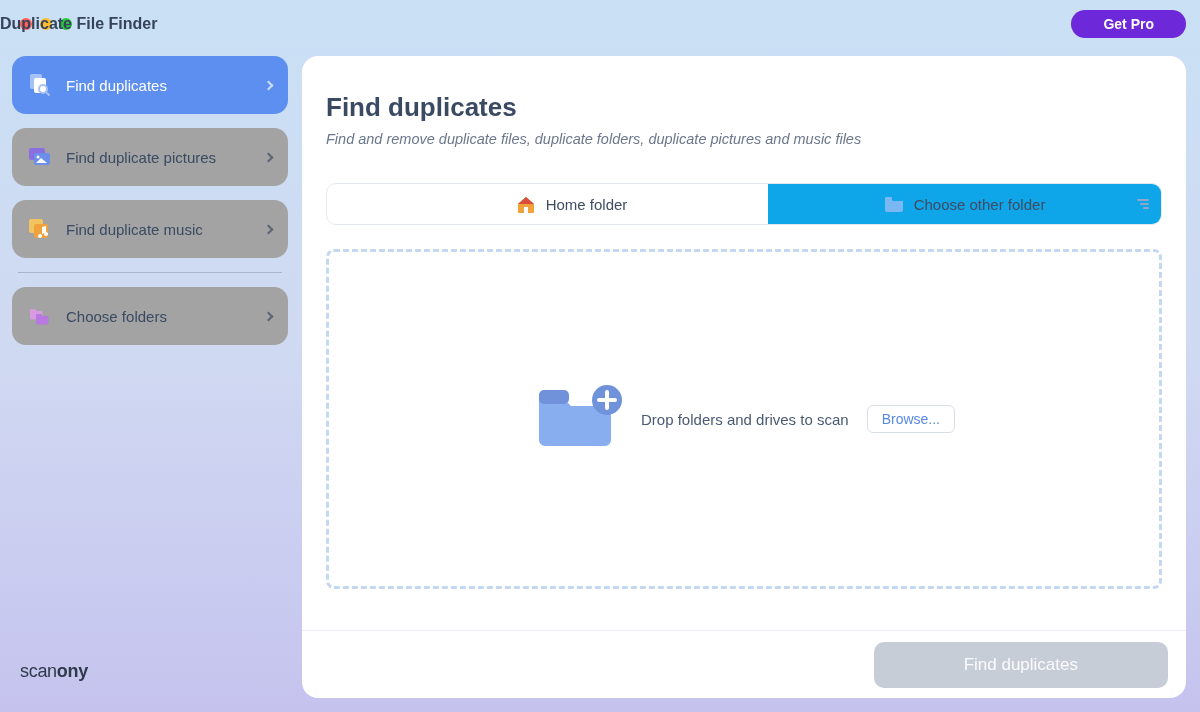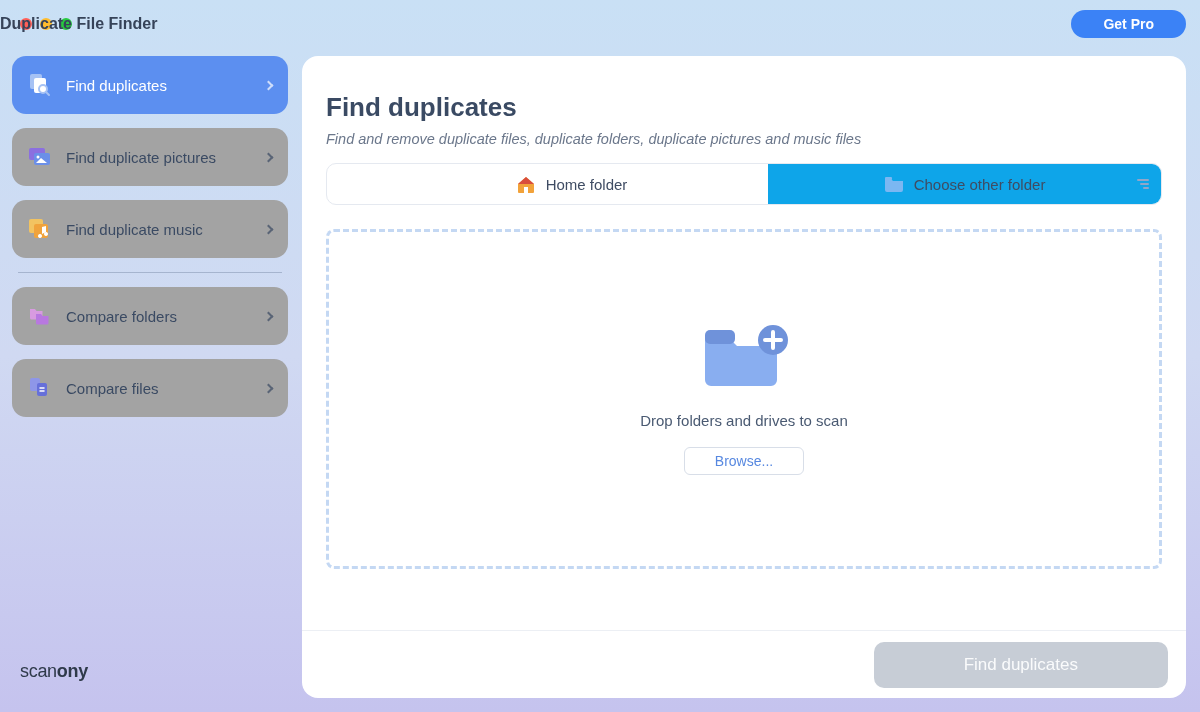--- a/index.html
+++ b/index.html
@@ -30,21 +30,21 @@
     }
     .tl-close { background: #ff5f57; }
     .tl-min   { background: #ffbd2e; }
     .tl-max   { background: #28c940; }
     .title {
       position: absolute; left: 0; right: 0; text-align: left;
       font-size: 16px; font-weight: 600; color: #364359; pointer-events: none;
     }
     .getpro {
       position: absolute; right: 14px; top: 10px;
-      background: #3b82f6; color: #fff; border: none;
+      background: #6d28d9; color: #fff; border: none;
       padding: 6px 32px; font-size: 14px; font-weight: 600;
       border-radius: 14px; cursor: pointer;
     }
 
     
     .layout { display: flex; height: calc(712px - 48px); }
 
     
     .sidebar {
       width: 300px;
@@ -109,21 +109,21 @@
     .page-title {
       font-size: 26px; font-weight: 600; color: #3a4a63;
     }
     .page-sub {
       margin-top: 8px; font-size: 14.5px; color: #6b778b; font-style: italic;
     }
 
     
     .segmented {
       display: flex;
-      margin-top: 16px;
+      margin-top: 36px;
       border: 1px solid #e5e9f0;
       border-radius: 10px;
       overflow: hidden;
       padding-left: 48px;
     }
     .seg {
       flex: 1;
       height: 40px;
       display: flex; align-items: center; justify-content: center;
       gap: 10px;
@@ -147,31 +147,31 @@
     .seg-menu span:nth-child(1){ width: 12px; }
     .seg-menu span:nth-child(2){ width: 9px; }
     .seg-menu span:nth-child(3){ width: 6px; }
 
     
     .dropzone {
       margin-top: 24px;
       height: 340px;
       border: 3px dashed #c4d8f3;
       border-radius: 8px;
-      display: flex; flex-direction: column;
+      display: flex; flex-direction: row;
       align-items: center; justify-content: center;
       gap: 18px;
     }
     .drop-label { font-size: 15px; color: #4a5a72; }
     .browse {
       background: #fff;
       border: 1px solid #d8dee8;
       color: #5788e0;
       font-size: 14px;
-      padding: 5px 30px;
+      padding: 5px 14px;
       border-radius: 6px;
       cursor: pointer;
     }
 
     
     .footer {
       height: 68px;
       border-top: 1px solid #eceff4;
       display: flex; align-items: center; justify-content: flex-end;
       padding: 0 18px;
@@ -247,35 +247,24 @@
     <div class="side-divider"></div>
 
 
     <div class="side-item">
       <span class="side-icon">
         <svg width="24" height="24" viewBox="0 0 24 24">
             <path d="M2 5 h5 l1.5 2 h6 v7 a1.5 1.5 0 0 1 -1.5 1.5 H3.5 A1.5 1.5 0 0 1 2 14 Z" fill="#d89be0"></path>
             <path d="M8 10 h5 l1.5 2 h6 v7 a1.5 1.5 0 0 1 -1.5 1.5 H9.5 A1.5 1.5 0 0 1 8 19 Z" fill="#b878e0"></path>
           </svg>
       </span>
-      <span class="side-label">Compare folders</span>
+      <span class="side-label">Choose folders</span>
       <span class="chev"></span>
     </div>
 
-    <div class="side-item">
-      <span class="side-icon">
-        <svg width="24" height="24" viewBox="0 0 24 24">
-            <rect x="2" y="2" width="10" height="13" rx="2" fill="#8e96e8"></rect>
-            <rect x="9" y="7" width="10" height="13" rx="2" fill="#6670da"></rect>
-            <path d="M12 12 h4 M12 15 h4" stroke="#fff" stroke-width="1.5" stroke-linecap="round"></path>
-          </svg>
-      </span>
-      <span class="side-label">Compare files</span>
-      <span class="chev"></span>
-    </div>
 
     <div class="brand">
       <span>scan</span><b>ony</b>
     </div>
   </div>
 
   <div class="main">
     <div class="content">
       <div class="page-title">Find duplicates</div>
       <div class="page-sub">Find and remove duplicate files, duplicate folders, duplicate pictures and music files</div>

